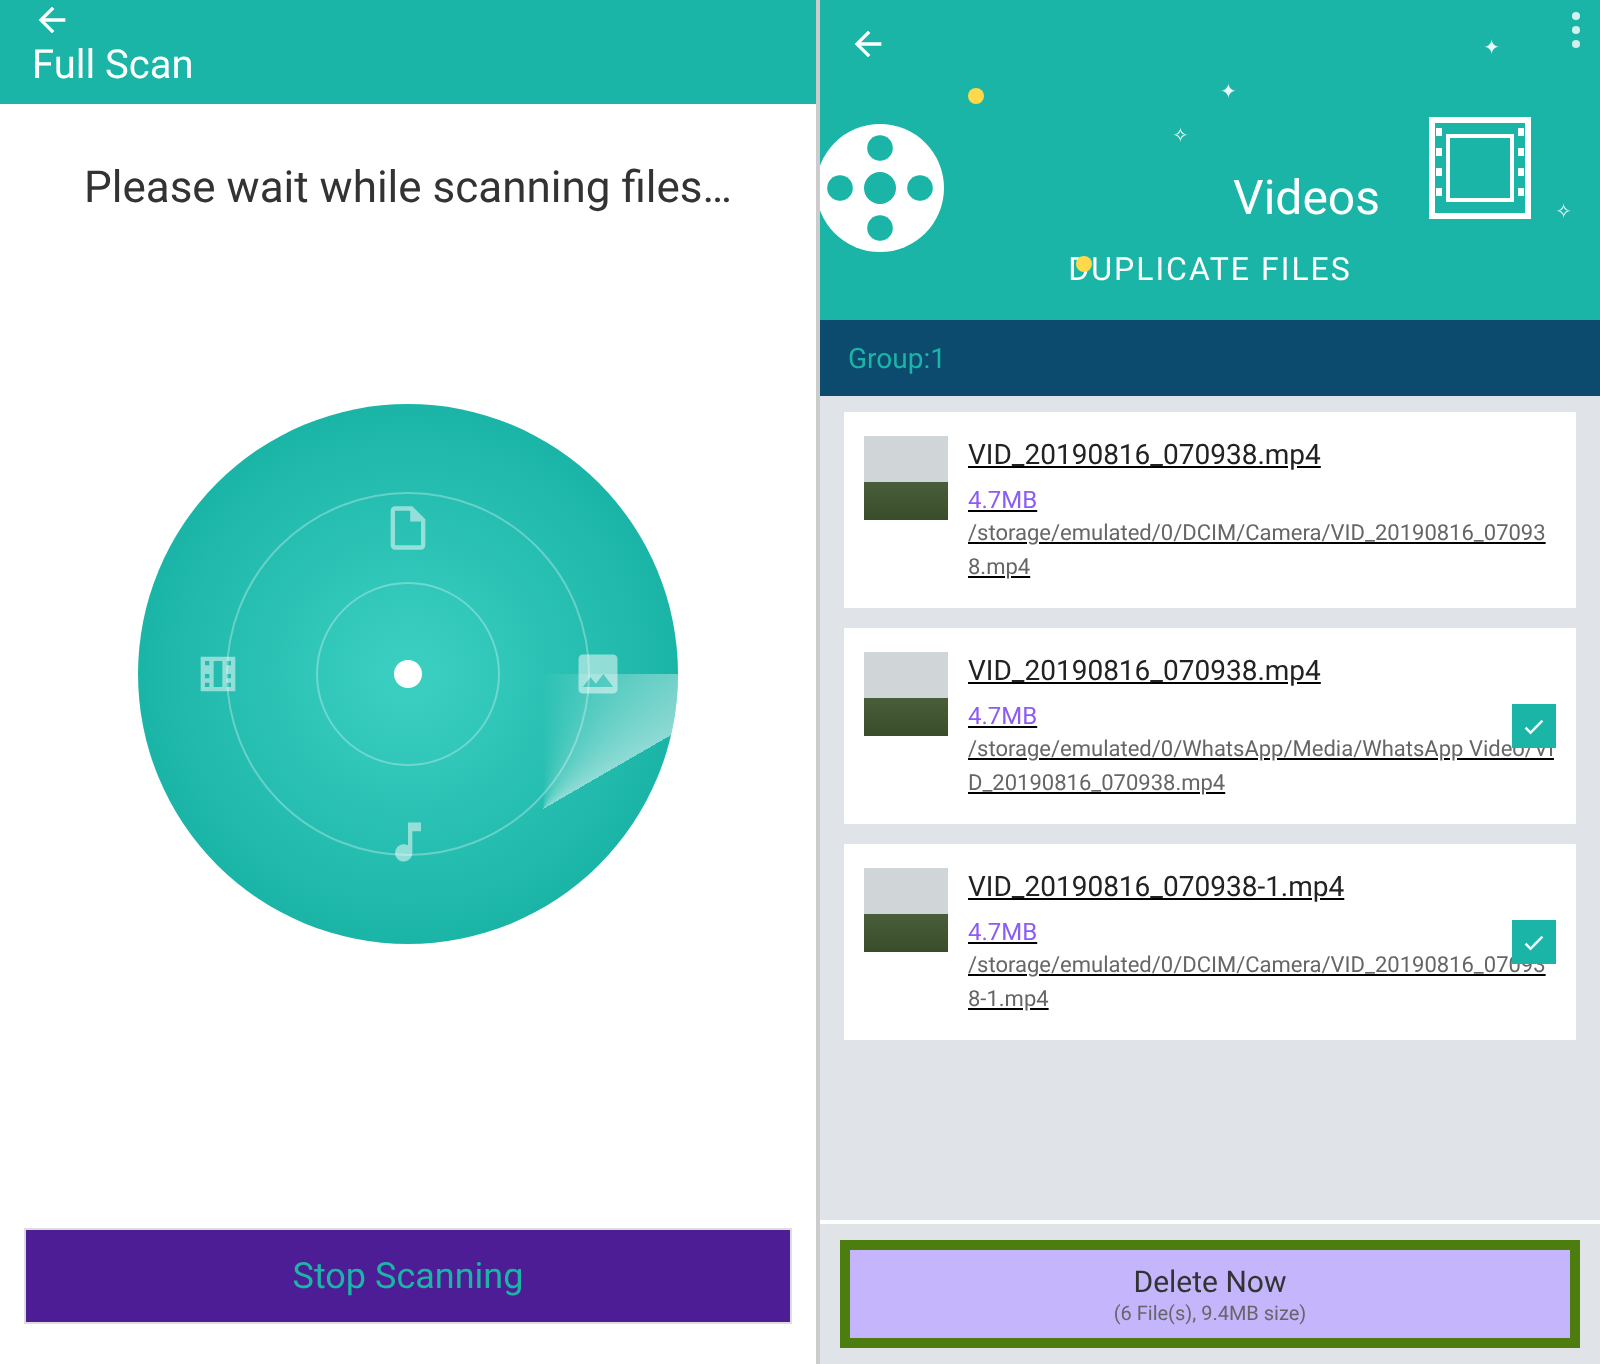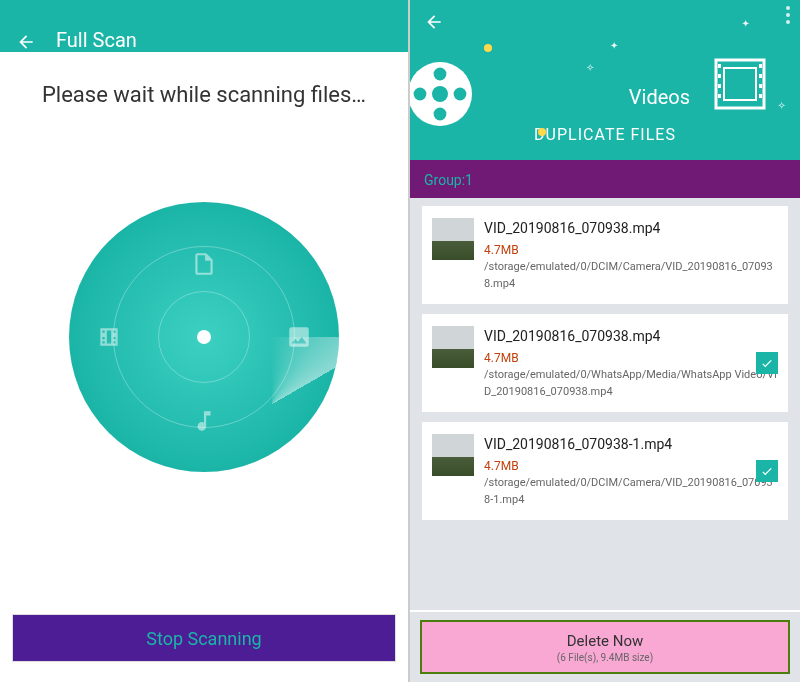--- a/index.html
+++ b/index.html
@@ -2,21 +2,21 @@
 <html><head>
   <meta charset="utf-8">
   <style>
     * { margin: 0; padding: 0; box-sizing: border-box; font-family: -apple-system, BlinkMacSystemFont, "Segoe UI", Roboto, sans-serif; }
     body { background: #f0f0f0; width: 800px; height: 682px; display: flex; }
     .phone { height: 682px; background: #fff; position: relative; overflow: hidden; }
     .phone-left { width: 410px; border-right: 2px solid #ccc; }
     .phone-right { width: 390px; }
 
     
-    .header-left { background: #1bb5a8; height: 52px; display: flex; align-items: flex-end; padding: 0 16px; color: #fff; }
+    .header-left { background: #1bb5a8; height: 52px; display: flex; align-items: flex-start; padding: 0 16px; color: #fff; flex-direction: column; }
     .back-arrow { width: 20px; height: 20px; margin-right: 20px; }
     .header-title { font-size: 20px; font-weight: 400; }
     .wait-text { font-size: 22px; color: #333; padding: 30px 20px; text-align: center; }
     .radar-wrap { display: flex; justify-content: center; align-items: center; height: 400px; }
     .radar { width: 270px; height: 270px; border-radius: 50%; background: radial-gradient(circle, #3cd0c2 0%, #1bb5a8 70%); position: relative; }
     .radar::before, .radar::after { content: ""; position: absolute; border: 1px solid rgba(255,255,255,0.3); border-radius: 50%; top: 50%; left: 50%; transform: translate(-50%,-50%); }
     .radar::before { width: 180px; height: 180px; }
     .radar::after { width: 90px; height: 90px; }
     .radar-dot { position: absolute; width: 14px; height: 14px; background: #fff; border-radius: 50%; top: 50%; left: 50%; transform: translate(-50%,-50%); }
     .radar-icon { position: absolute; width: 26px; height: 26px; fill: rgba(255,255,255,0.5); }
@@ -27,37 +27,37 @@
     .radar-sweep { position: absolute; width: 135px; height: 135px; top: 50%; left: 50%; transform-origin: top left; background: conic-gradient(from 0deg, rgba(255,255,255,0.0) 0deg, rgba(255,255,255,0.5) 60deg, transparent 60deg); border-radius: 0 0 135px 0; }
     .stop-btn { position: absolute; bottom: 20px; left: 12px; right: 12px; height: 48px; background: #4c1d95; border: 1px solid #ddd; display: flex; align-items: center; justify-content: center; color: #1bb5a8; font-size: 18px; }
 
     
     .header-right { background: #1bb5a8; height: 160px; position: relative; color: #fff; overflow: hidden; }
     .hr-back { position: absolute; top: 12px; left: 14px; }
     .hr-menu { position: absolute; top: 6px; right: 10px; display: flex; flex-direction: column; gap: 3px; }
     .hr-menu span { width: 4px; height: 4px; background: rgba(255,255,255,0.8); border-radius: 50%; }
     .hr-deco-reel { position: absolute; left: -10px; top: 54px; }
     .hr-deco-film { position: absolute; right: 30px; top: 54px; }
-    .hr-title { position: absolute; right: 110px; top: 85px; font-size: 20px; text-align: center; }
+    .hr-title { position: absolute; right: 110px; top: 85px; font-size: 24px; text-align: center; }
     .hr-sub { position: absolute; bottom: 16px; left: 50%; transform: translateX(-50%); font-size: 16px; letter-spacing: 1px; }
     .hr-dot-y { position: absolute; width: 8px; height: 8px; background: #ffd94a; border-radius: 50%; }
     .hr-star { position: absolute; color: rgba(255,255,255,0.9); font-size: 10px; }
-    .group-label { color: #1bb5a8; font-size: 14px; padding: 12px 14px 10px; background: #701a75; }
-    .file-list { padding: 8px 12px; background: #e0e4e8; height: calc(100% - 160px - 70px - 40px); }
+    .group-label { color: #1bb5a8; font-size: 14px; padding: 12px 14px 10px; background: #0c4a6e; }
+    .file-list { padding: 8px 12px; background: #e0e4e8; height: calc(100% - 160px - 70px - 40px); text-decoration: underline; }
     .file-item { background: #fff; margin-bottom: 10px; padding: 12px 10px; display: flex; align-items: flex-start; gap: 10px; position: relative; }
     .thumb { width: 42px; height: 42px; background: linear-gradient(to bottom, #d0d6d8 0%, #d0d6d8 55%, #4a5d3a 55%, #3a4d2a 100%); }
     .file-info { flex: 1; font-size: 12px; color: #333; line-height: 1.5; }
     .file-name { font-size: 14px; color: #222; margin-bottom: 2px; }
-    .file-size { color: #c2410c; }
+    .file-size { color: #8b5cf6; }
     .file-path { color: #666; font-size: 11px; word-break: break-all; }
     .check { position: absolute; right: 10px; top: 50%; transform: translateY(-50%); width: 22px; height: 22px; background: #1bb5a8; display: flex; align-items: center; justify-content: center; }
     .check svg { width: 14px; height: 14px; fill: #fff; }
     .footer { position: absolute; bottom: 0; left: 0; right: 0; height: 70px; display: flex; background: #e0e4e8; padding: 8px 10px; gap: 10px; }
     .fbtn { flex: 1; display: flex; flex-direction: column; align-items: center; justify-content: center; font-size: 15px; }
-    .fbtn-delete { background: #f9a8d4; color: #333; border: 2px solid #4d7c0f; }
+    .fbtn-delete { background: #c4b5fd; color: #333; border: 5px solid #4d7c0f; }
     .fbtn-delete small { font-size: 10px; color: #666; margin-top: 2px; }
     .fbtn-backup { background: #1bb5a8; color: #fff; }
   </style>
 </head>
 <body>
 
 <div class="phone phone-left">
   <div class="header-left">
     <svg class="back-arrow" viewBox="0 0 24 24">
         <path fill="#fff" d="M20 11H7.8l5.6-5.6L12 4l-8 8 8 8 1.4-1.4L7.8 13H20z"></path>

